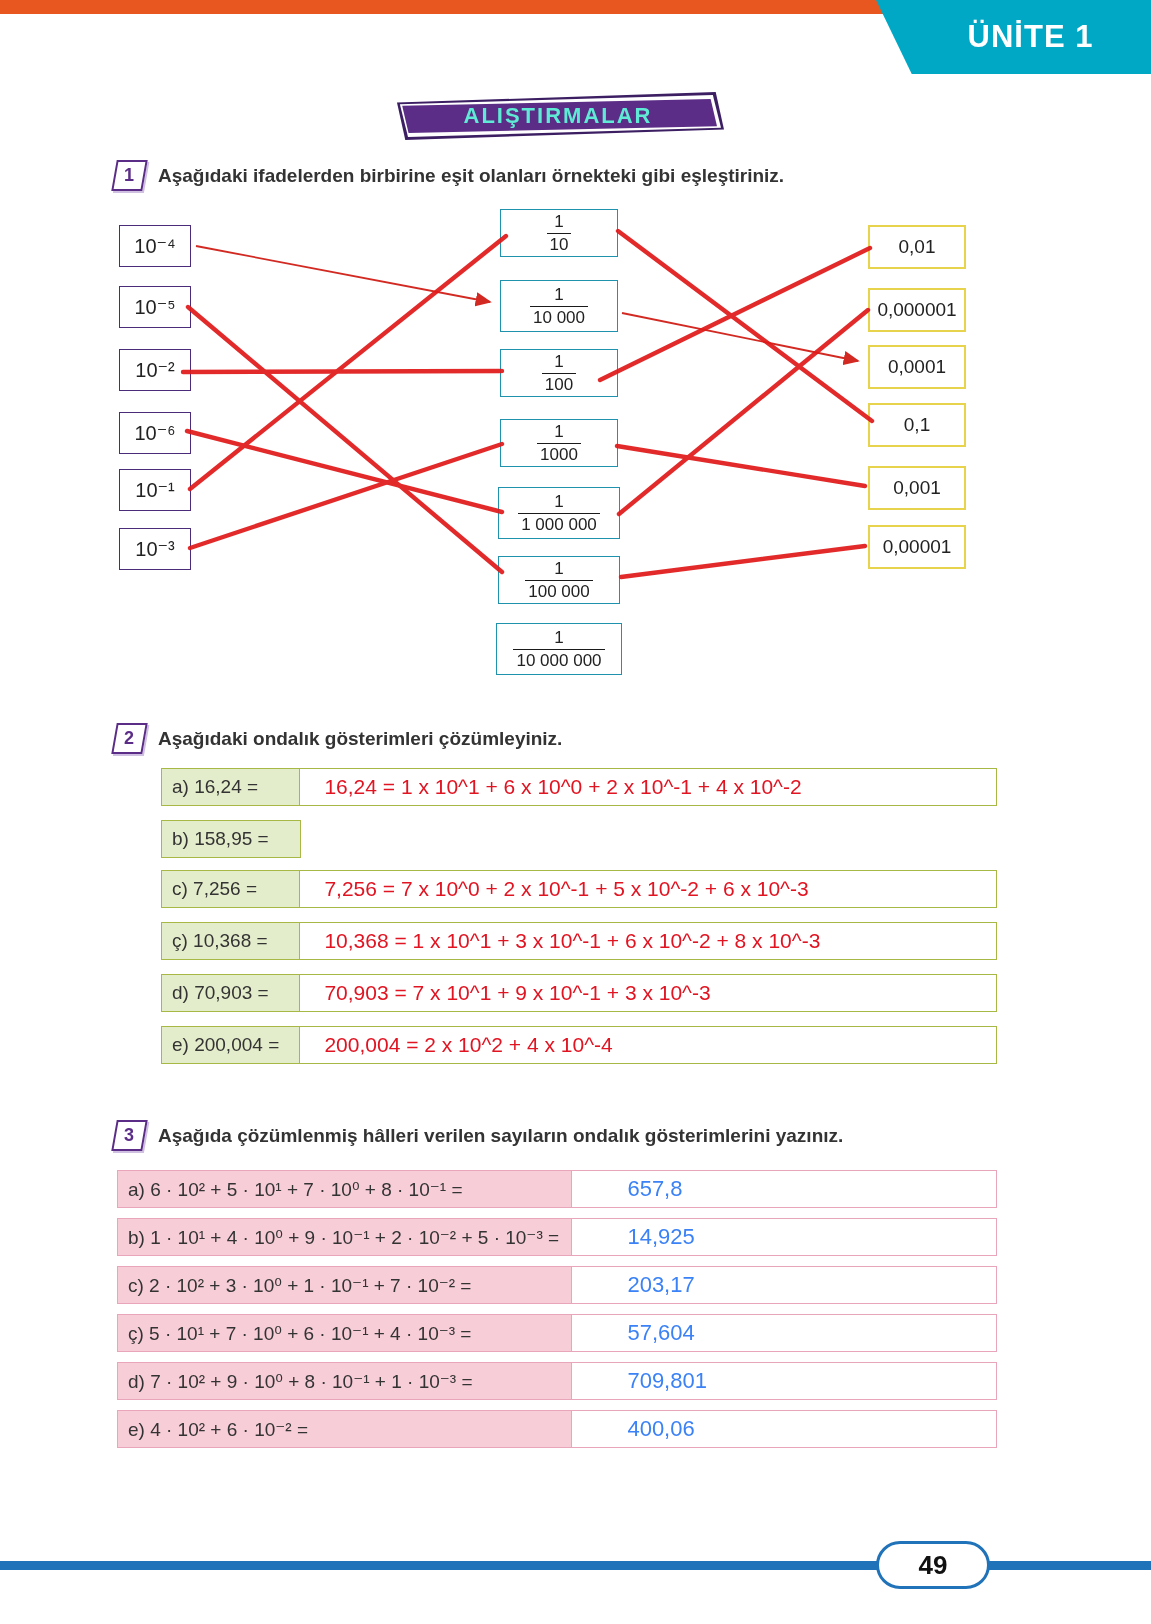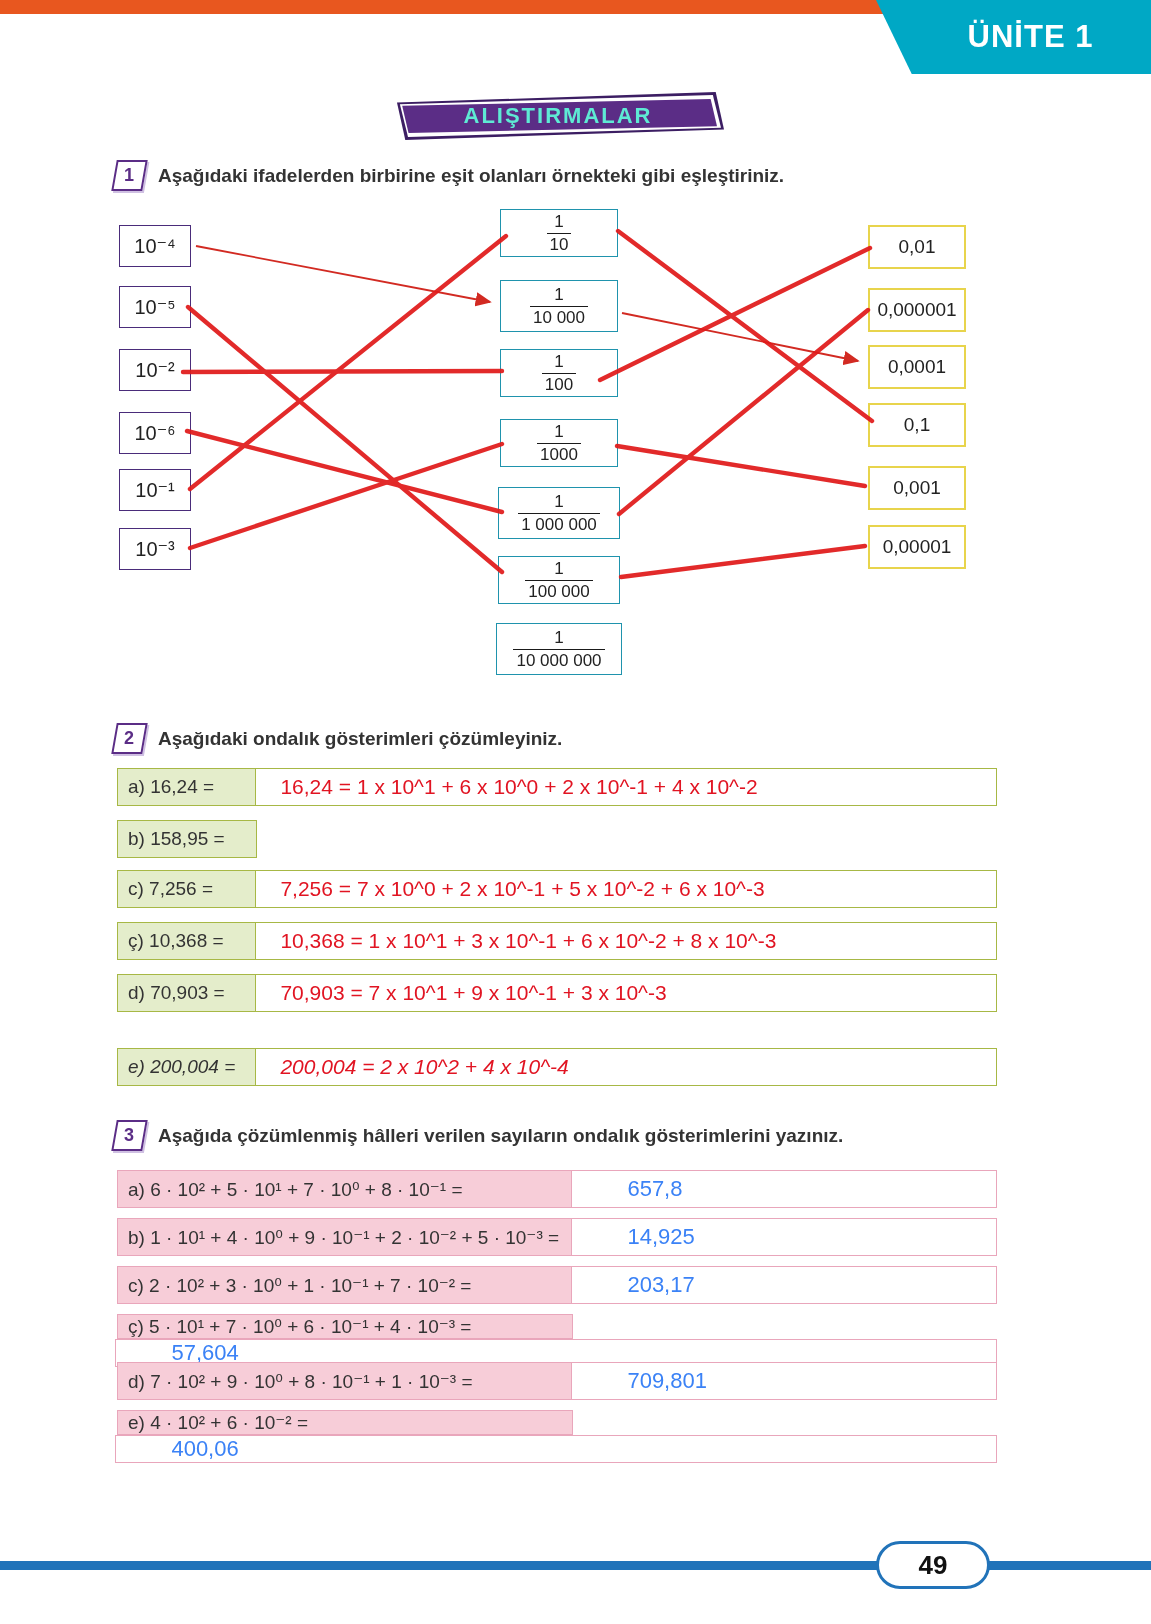--- a/index.html
+++ b/index.html
@@ -42,21 +42,21 @@
   .frac{display:flex;flex-direction:column;align-items:stretch;font-size:17px;color:#222;line-height:1.15;}
   .frac .num{text-align:center;border-bottom:1.6px solid #1a1a1a;padding:0 3px 1px;}
   .frac .den{text-align:center;padding:1px 3px 0;white-space:nowrap;}
   .dec-box{position:absolute;width:94px;height:40px;border:2px solid #e8d44c;background:#fff;
     display:flex;align-items:center;justify-content:center;font-size:19px;color:#222;}
   .match-lines{position:absolute;left:0;top:0;pointer-events:none;}
   
   .ex2-row{position:absolute;left:117px;width:880px;height:38px;display:flex;box-sizing:border-box;}
   .ex2-label{
     width:140px;flex:0 0 auto;background:#e4edcb;border:1.6px solid #a7b845;
-    display:flex;align-items:center;padding-left:10px;font-size:19px;color:#333;box-sizing:border-box;
+    display:flex;align-items:center;padding-left:10px;font-size:19px;color:#333;box-sizing:border-box;margin-left:44px;
   }
   .ex2-answer{
     flex:1;background:#fff;border:1.6px solid #a7b845;margin-left:-1.6px;
     display:flex;align-items:center;padding-left:24px;font-size:21px;color:#e11422;box-sizing:border-box;white-space:nowrap;
   }
   
   .ex3-row{position:absolute;left:117px;width:880px;height:38px;display:flex;box-sizing:border-box;}
   .ex3-label{
     width:456px;flex:0 0 auto;background:#f7cdd8;border:1.6px solid #e9a6bb;
     display:flex;align-items:center;padding-left:10px;font-size:19px;color:#333;box-sizing:border-box;white-space:nowrap;
@@ -199,21 +199,21 @@
     <div class="ex2-answer">7,256 = 7 x 10^0 + 2 x 10^-1 + 5 x 10^-2 + 6 x 10^-3</div>
   </div>
   <div class="ex2-row" style="top:922px;">
     <div class="ex2-label">ç) 10,368 =</div>
     <div class="ex2-answer">10,368 = 1 x 10^1 + 3 x 10^-1 + 6 x 10^-2 + 8 x 10^-3</div>
   </div>
   <div class="ex2-row" style="top:974px;text-align:right;">
     <div class="ex2-label">d) 70,903 =</div>
     <div class="ex2-answer">70,903 = 7 x 10^1 + 9 x 10^-1 + 3 x 10^-3</div>
   </div>
-  <div class="ex2-row" style="top:1048px;font-style:italic;">
+  <div class="ex2-row" style="top:1026px;">
     <div class="ex2-label">e) 200,004 =</div>
     <div class="ex2-answer">200,004 = 2 x 10^2 + 4 x 10^-4</div>
   </div>
 
   <div class="ex-header" style="left:114px;top:1120px;">
     <div class="ex-num-box">
       <span>3</span>
     </div>
     <div class="ex-prompt">Aşağıda çözümlenmiş hâlleri verilen sayıların ondalık gösterimlerini yazınız.</div>
   </div>
@@ -223,29 +223,29 @@
     <div class="ex3-answer">657,8</div>
   </div>
   <div class="ex3-row" style="top:1218px;">
     <div class="ex3-label">b) 1 · 10¹ + 4 · 10⁰ + 9 · 10⁻¹ + 2 · 10⁻² + 5 · 10⁻³ =</div>
     <div class="ex3-answer">14,925</div>
   </div>
   <div class="ex3-row" style="top:1266px;">
     <div class="ex3-label">c) 2 · 10² + 3 · 10⁰ + 1 · 10⁻¹ + 7 · 10⁻² =</div>
     <div class="ex3-answer">203,17</div>
   </div>
-  <div class="ex3-row" style="top:1314px;flex-direction:column;">
+  <div class="ex3-row" style="top:1314px;">
     <div class="ex3-label">ç) 5 · 10¹ + 7 · 10⁰ + 6 · 10⁻¹ + 4 · 10⁻³ =</div>
     <div class="ex3-answer">57,604</div>
   </div>
   <div class="ex3-row" style="top:1362px;">
     <div class="ex3-label">d) 7 · 10² + 9 · 10⁰ + 8 · 10⁻¹ + 1 · 10⁻³ =</div>
     <div class="ex3-answer">709,801</div>
   </div>
-  <div class="ex3-row" style="top:1410px;flex-direction:column;">
+  <div class="ex3-row" style="top:1410px;">
     <div class="ex3-label">e) 4 · 10² + 6 · 10⁻² =</div>
     <div class="ex3-answer">400,06</div>
   </div>
 
   <div class="bottombar"></div>
   <div class="page-badge">
     <span>49</span>
   </div>
 
 </div>

